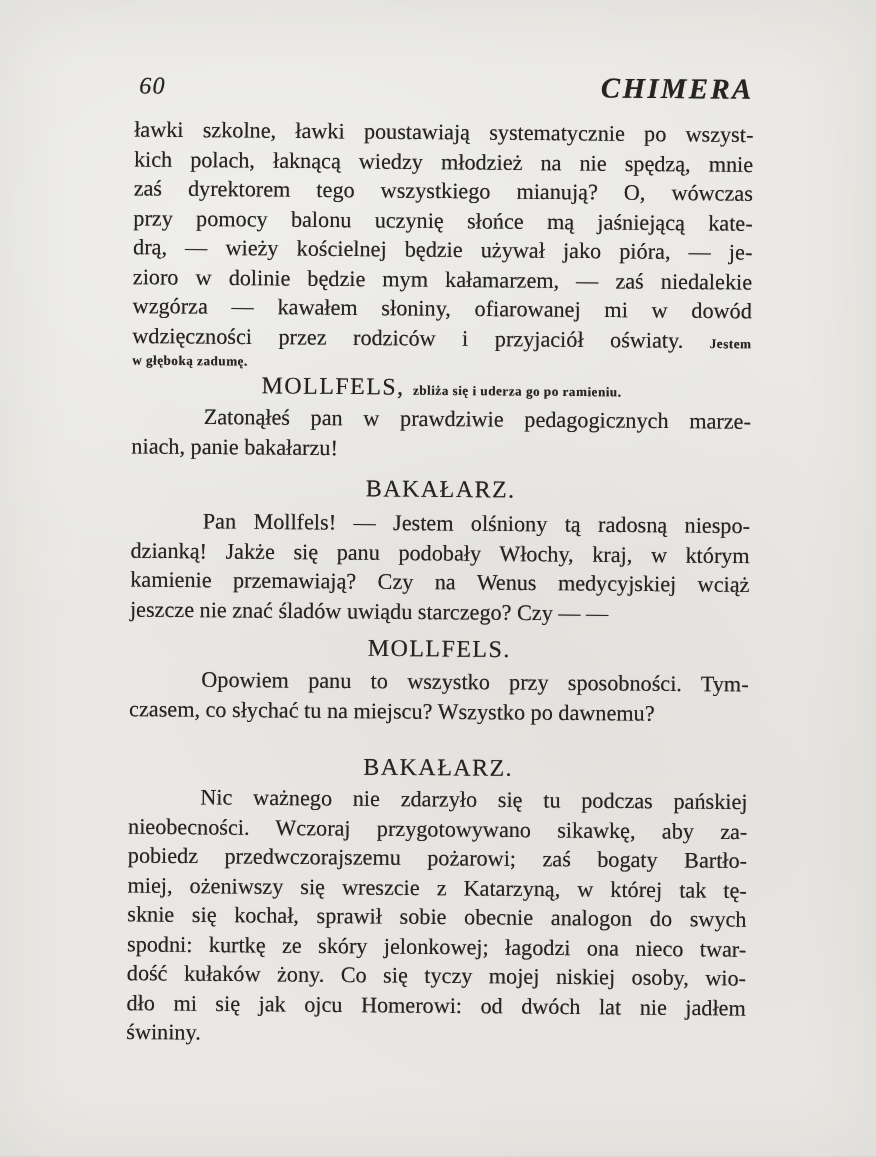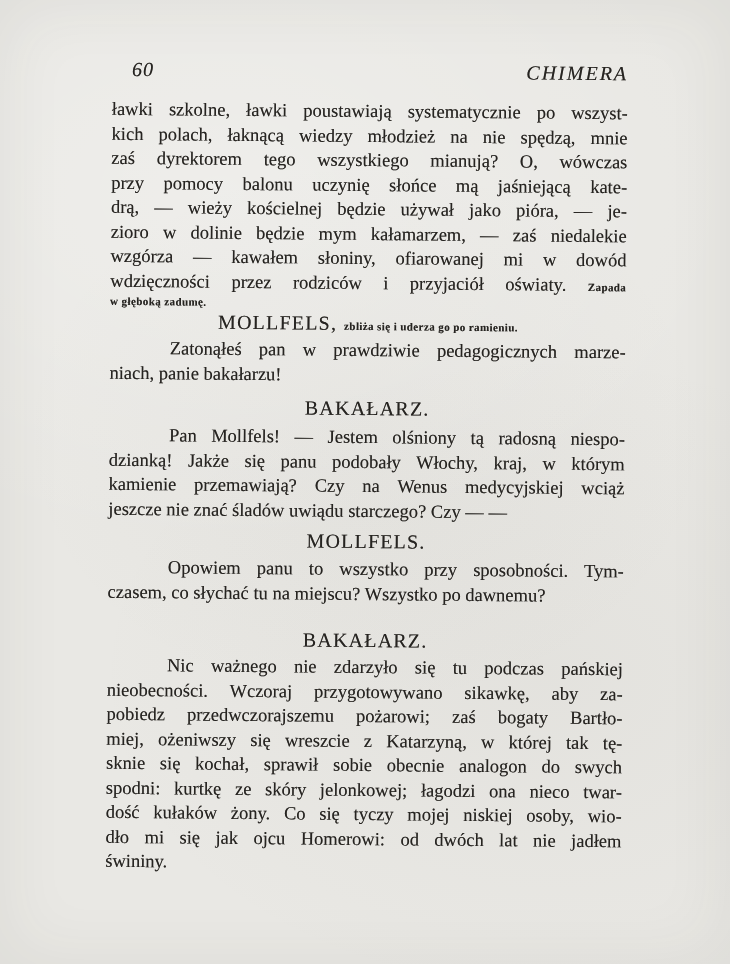--- a/index.html
+++ b/index.html
@@ -27,25 +27,25 @@
     transform-origin: 360px 90px;
   }
   .txt { text-shadow: 0 0 0.6px rgba(45,42,38,0.55); }
 
   
   .header {
     position: absolute; left: 112px; top: 60px; width: 516px;
     display: flex; justify-content: space-between; align-items: baseline;
   }
   .pagenum {
-    font-style: italic; font-size: 20px; margin-left: 20px;
+    font-style: italic; font-size: 20px; margin-left: 4px;
     letter-spacing: 1px;
   }
   .journal {
-    font-style: italic; font-weight: normal; font-size: 20px;
+    font-style: italic; font-weight: bold; font-size: 24px;
     letter-spacing: 2px;
   }
 
   
   .block { position: absolute; left: 112px; width: 516px; }
   .line {
     height: 24.5px; line-height: 24.5px;
     font-size: 18.5px;
     text-align: justify; text-align-last: justify;
     white-space: nowrap;
@@ -82,21 +82,21 @@
     </div>
 
     <div class="block txt" style="top:99px;">
       <div class="line">ławki szkolne, ławki poustawiają systematycznie po wszyst-</div>
       <div class="line">kich polach, łaknącą wiedzy młodzież na nie spędzą, mnie</div>
       <div class="line">zaś dyrektorem tego wszystkiego mianują?  O,  wówczas</div>
       <div class="line">przy pomocy balonu uczynię słońce mą jaśniejącą kate-</div>
       <div class="line">drą, — wieży kościelnej będzie używał jako pióra, — je-</div>
       <div class="line">zioro w dolinie będzie mym kałamarzem, — zaś niedalekie</div>
       <div class="line">wzgórza — kawałem słoniny, ofiarowanej mi w dowód</div>
-      <div class="line"><span>wdzięczności przez rodziców i przyjaciół oświaty.</span> <span class="sdir">Zapada</span></div>
+      <div class="line"><span>wdzięczności przez rodziców i przyjaciół oświaty.</span> <span class="sdir">Jestem</span></div>
       <div class="line small sdir">w głęboką zadumę.</div>
     </div>
 
     <div class="heading txt" style="top:312px;">
       <span class="speaker">MOLLFELS,</span><span class="sdir h-dir">zbliża się i uderza go po ramieniu.</span>
     </div>
     <div class="block txt" style="top:338px;">
       <div class="line indent">Zatonąłeś pan w prawdziwie pedagogicznych marze-</div>
       <div class="line last">niach, panie bakałarzu!</div>
     </div>

